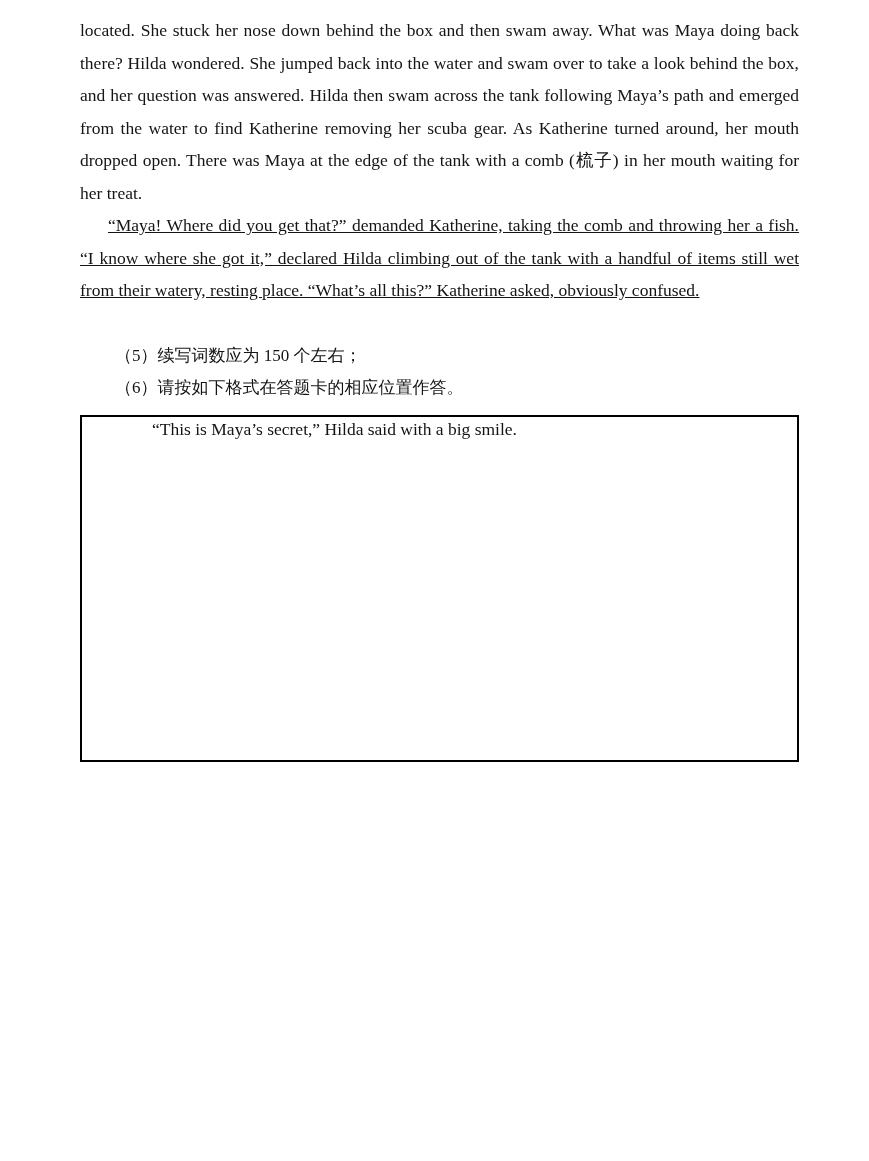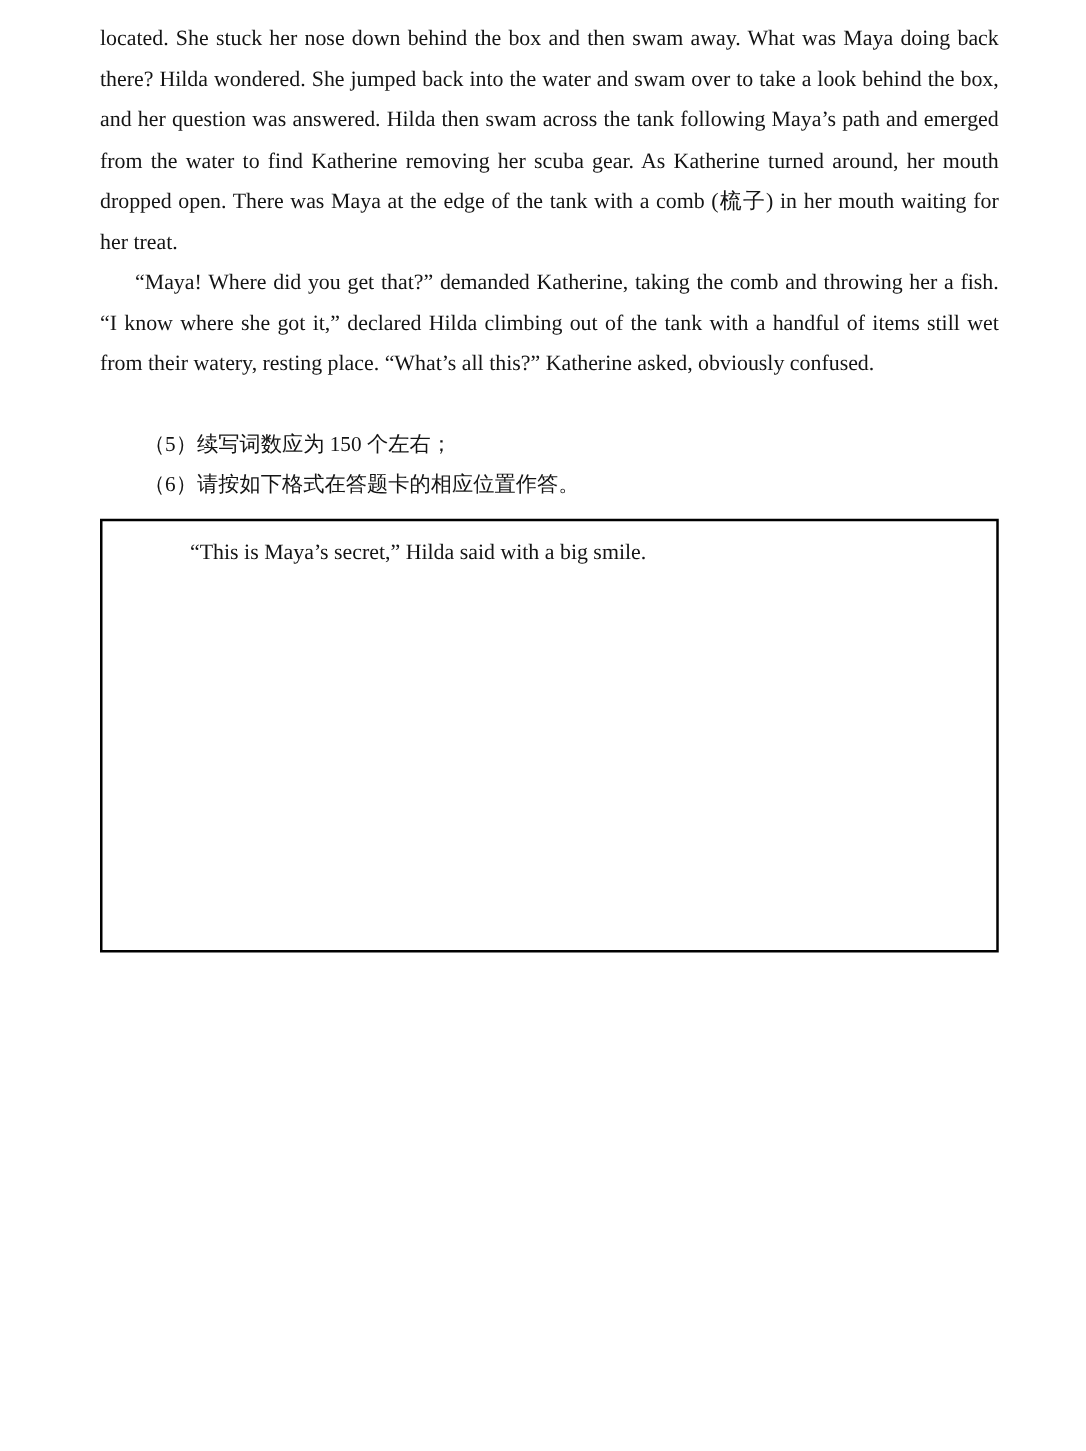--- a/index.html
+++ b/index.html
@@ -20,21 +20,21 @@
     top: 14px;
     width: 719px;
   }
 
   .para {
     font-size: 17.5px;
     line-height: 32.5px;
     text-align: justify;
     color: #141414;
   }
-  .para.indent { text-indent: 28px; }
+  .para.indent { text-indent: 28px; text-decoration: underline; }
 
   .notice {
     margin-top: 33px;
     font-size: 17px;
     line-height: 32px;
     color: #141414;
   }
   .notice-label { line-height: 32px; }
   .notice-item { margin-left: 35px; line-height: 32px; }
 
@@ -44,21 +44,21 @@
     height: 347px;
     border: 2px solid #000000;
     background: #ffffff;
   }
   .prompt {
     font-size: 17.5px;
     line-height: 24px;
     color: #141414;
     margin-left: 70px;
   }
-  .prompt.first  { padding-top: 12px; }
+  .prompt.first  { }
   .prompt.second { margin-top: 138px; }
 
   .footer {
     position: absolute;
     top: 1104px;
     left: 0;
     width: 100%;
     text-align: center;
     font-size: 16px;
     line-height: 24px;

